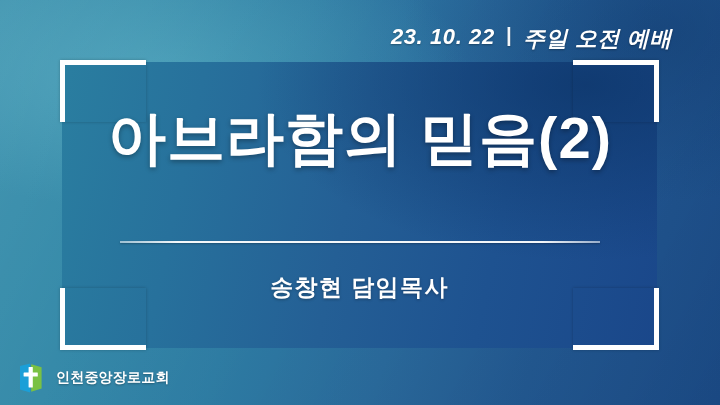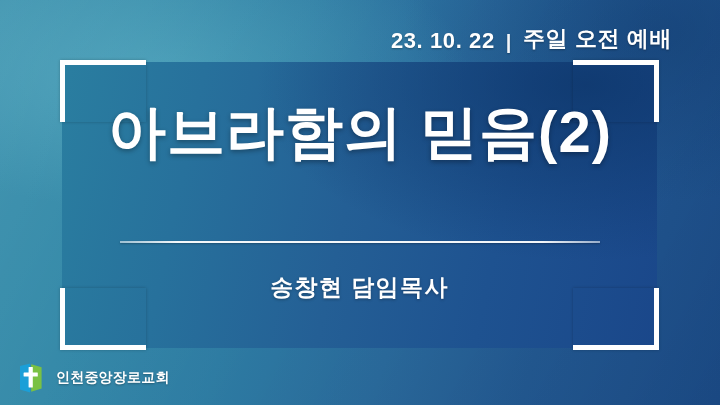--- a/index.html
+++ b/index.html
@@ -49,39 +49,40 @@
   }
   .bracket.tl { left:60px;  top:60px;  width:86px; height:62px; border-left-width:5px; border-top-width:5px; }
   .bracket.tr { left:573px; top:60px;  width:86px; height:62px; border-right-width:5px; border-top-width:5px; }
   .bracket.bl { left:60px;  top:288px; width:86px; height:62px; border-left-width:5px; border-bottom-width:5px; }
   .bracket.br { left:573px; top:288px; width:86px; height:62px; border-right-width:5px; border-bottom-width:5px; }
 
   
   .header-line {
     position:absolute;
     right:48px; top:24px;
-    display:flex; align-items:flex-end; gap:11px;
+    display:flex; align-items:flex-start; gap:11px;
     color:#ffffff;
     font-size:22px;
     font-weight:bold;
     letter-spacing:0.6px;
     text-shadow:0 1px 2px rgba(0,0,0,0.30);
     white-space:nowrap;
+    font-style:italic;
   }
   .header-sep {
     color:#ffffff;
     font-size:20px;
     font-weight:bold;
     opacity:0.95;
   }
 
   
   .title {
     position:absolute;
-    left:0; right:0; top:102px;
+    left:0; right:0; top:108px;
     text-align:center;
     color:#ffffff;
     font-size:58px;
     font-weight:bold;
     letter-spacing:1px;
     line-height:1.05;
     text-shadow:0 2px 5px rgba(0,0,0,0.32);
     white-space:nowrap;
   }
 

